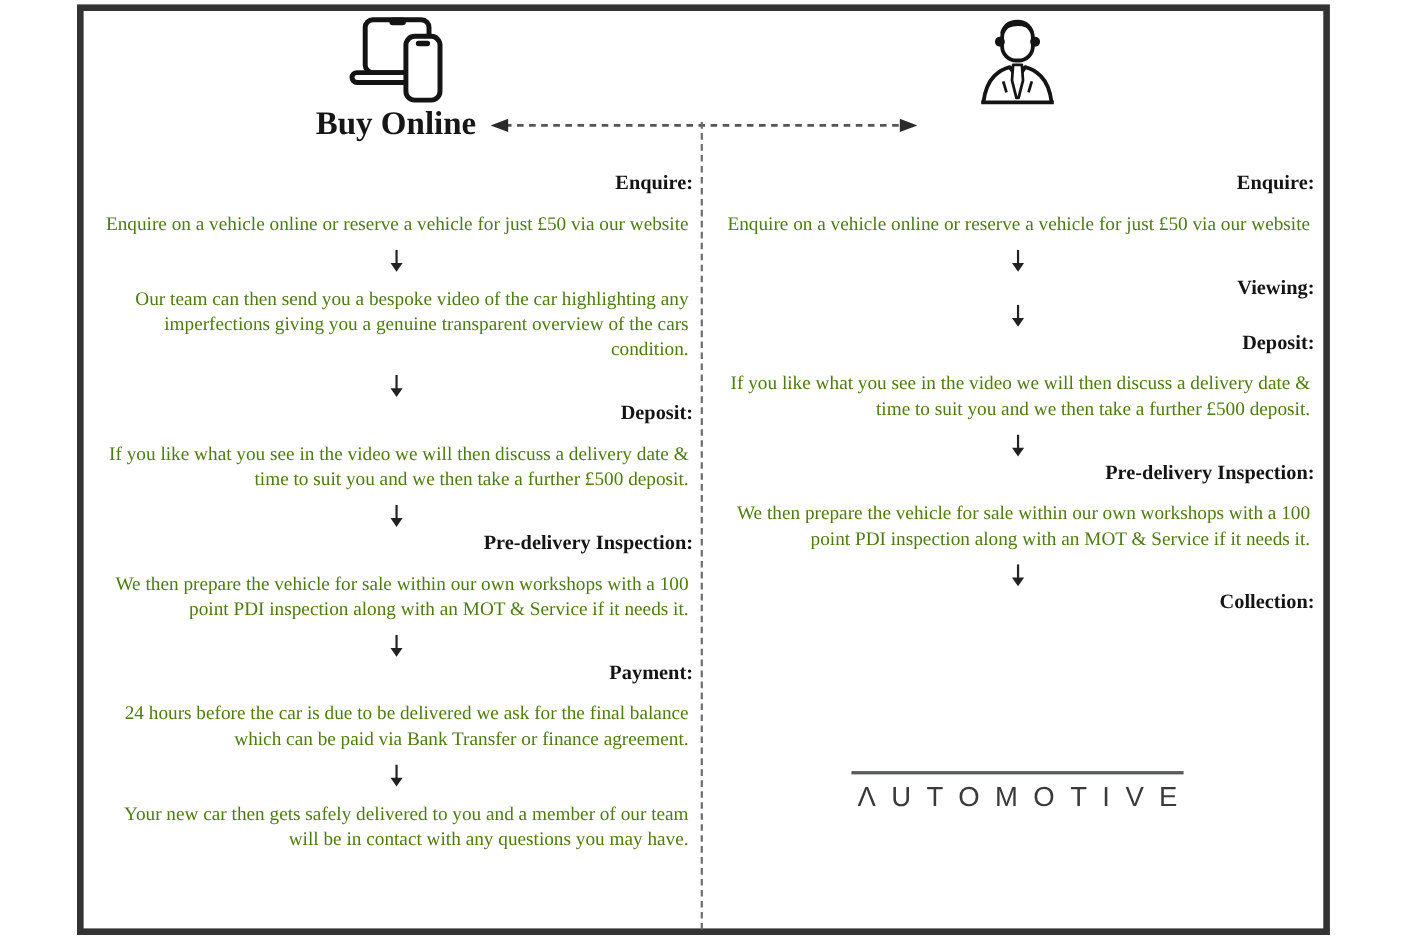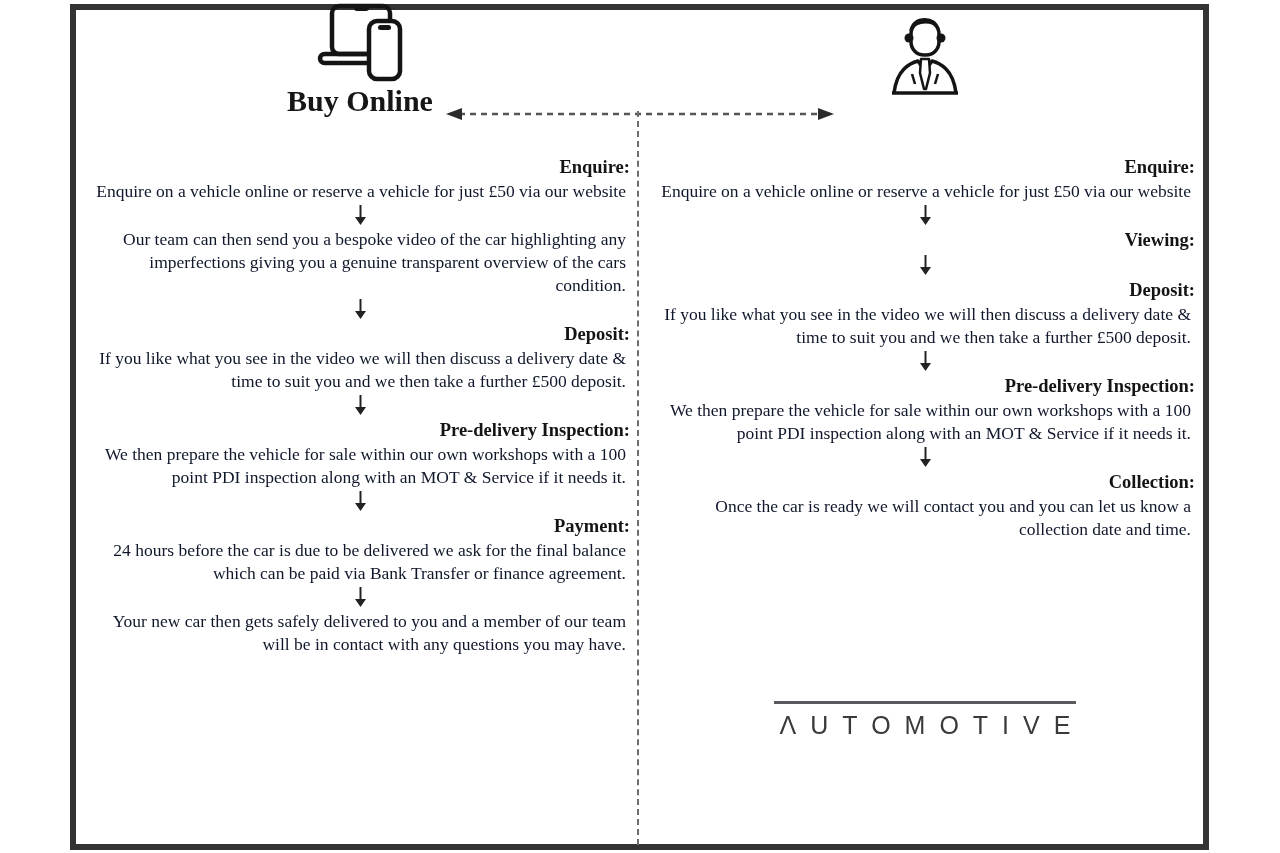--- a/index.html
+++ b/index.html
@@ -18,21 +18,21 @@
     width: 1139px; height: 846px;
     border: 6px solid #333333;
     background: #ffffff;
   }
   
   .col-header {
     position: absolute;
     width: 540px;
     text-align: center;
   }
-  .col-header.online { left: 90px; top: 0; }
+  .col-header.online { left: 90px; top: 12px; }
   .col-header.onsite { left: 655px; top: 14px; }
   .header-icon { display: block; margin: 0 auto; }
   .col-title {
     font-size: 30px;
     font-weight: bold;
     margin-top: 0px;
     color: #161616;
   }
   
   .connector {
@@ -56,23 +56,23 @@
   .col-onsite { left: 655px; top: 155px; }
   .step-label {
     font-size: 18.5px;
     font-weight: bold;
     line-height: 25px;
     color: #141414;
   }
   .step-desc {
     font-size: 17.5px;
     line-height: 23px;
-    color: #0f172a;
+    color: #4d7c0f;
     max-width: 532px;
-    margin: 0 auto;
+    margin: 12px auto;
   }
   .arrow-down {
     display: block;
     margin: 2px auto 2px;
   }
   
   .logo {
     position: absolute;
     left: 655px; top: 698px;
     width: 540px;
@@ -210,20 +210,19 @@
   <div class="step">
     <div class="step-label">Pre-delivery Inspection:</div>
     <div class="step-desc">We then prepare the vehicle for sale within our own workshops with a 100 point PDI inspection along with an MOT &amp; Service if it needs it.</div>
   </div>
   <svg class="arrow-down" width="13" height="21" viewBox="0 0 13 21">
     <line x1="6.5" y1="0" x2="6.5" y2="13" stroke="#222" stroke-width="2"></line>
     <polygon points="1,12 12,12 6.5,20" fill="#222"></polygon>
   </svg>
   <div class="step">
     <div class="step-label">Collection:</div>
-    <div class="step-desc">Once the car is ready we will contact you and you can let us know a collection date and time.</div>
   </div>
 </div>
 
 <div class="logo">
   <div class="logo-rule"></div>
   <div class="logo-sub">ΛUTOMOTIVE</div>
 </div>
 
 </body></html>

